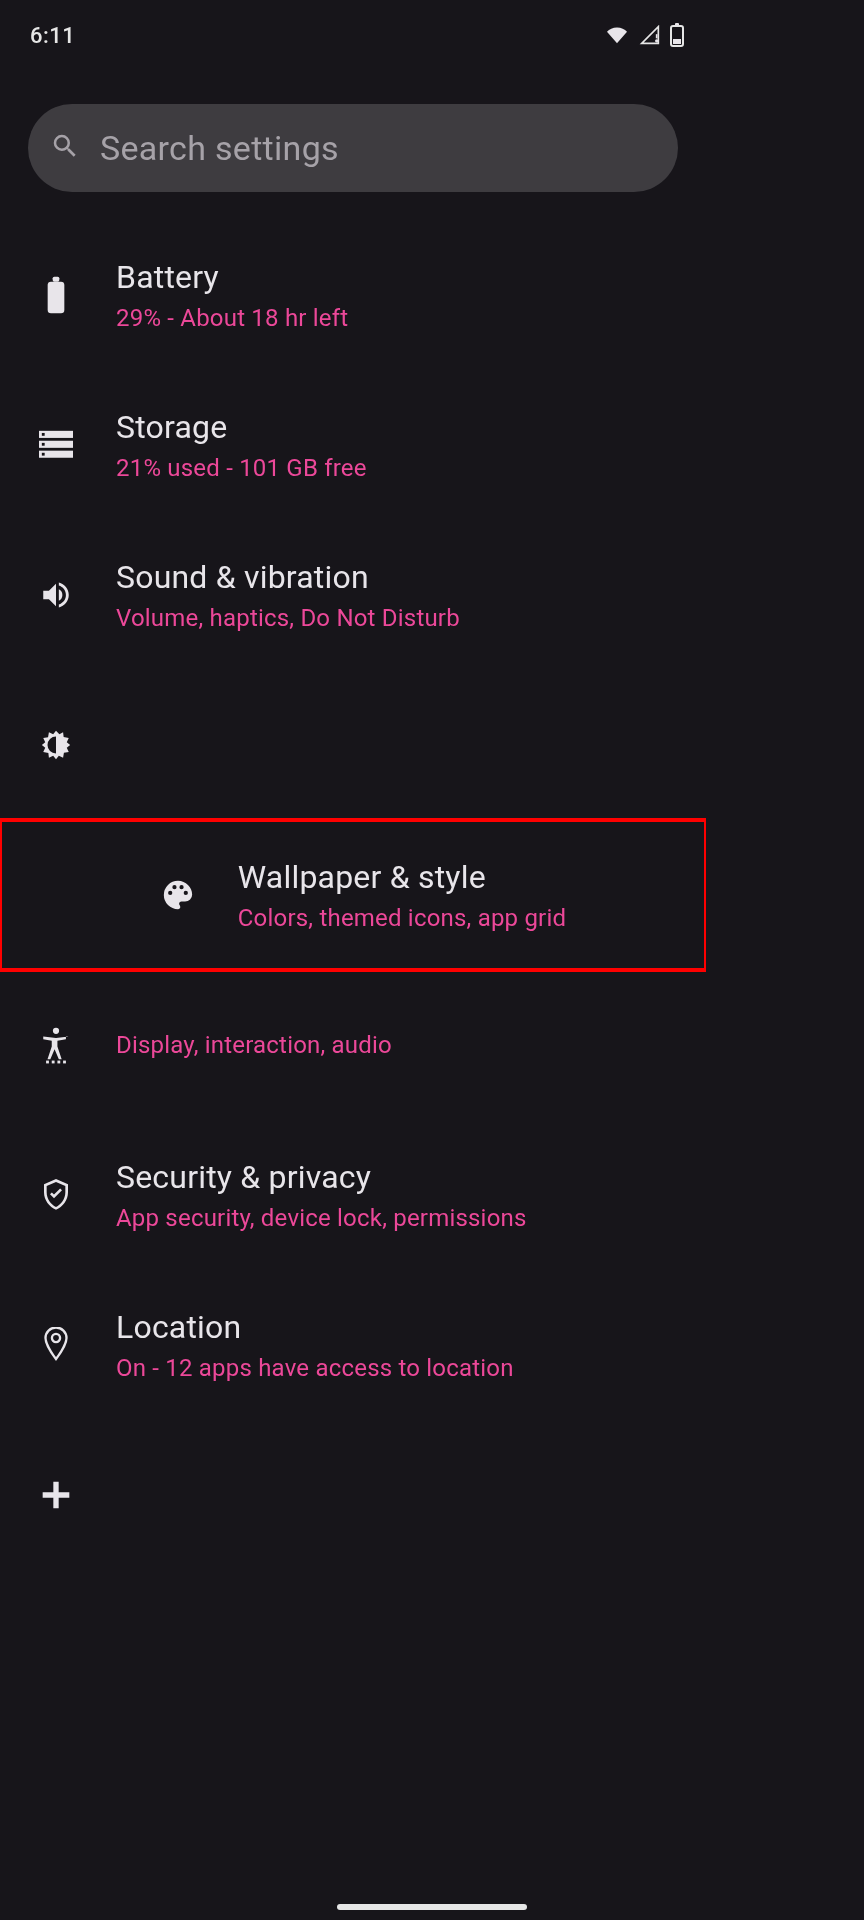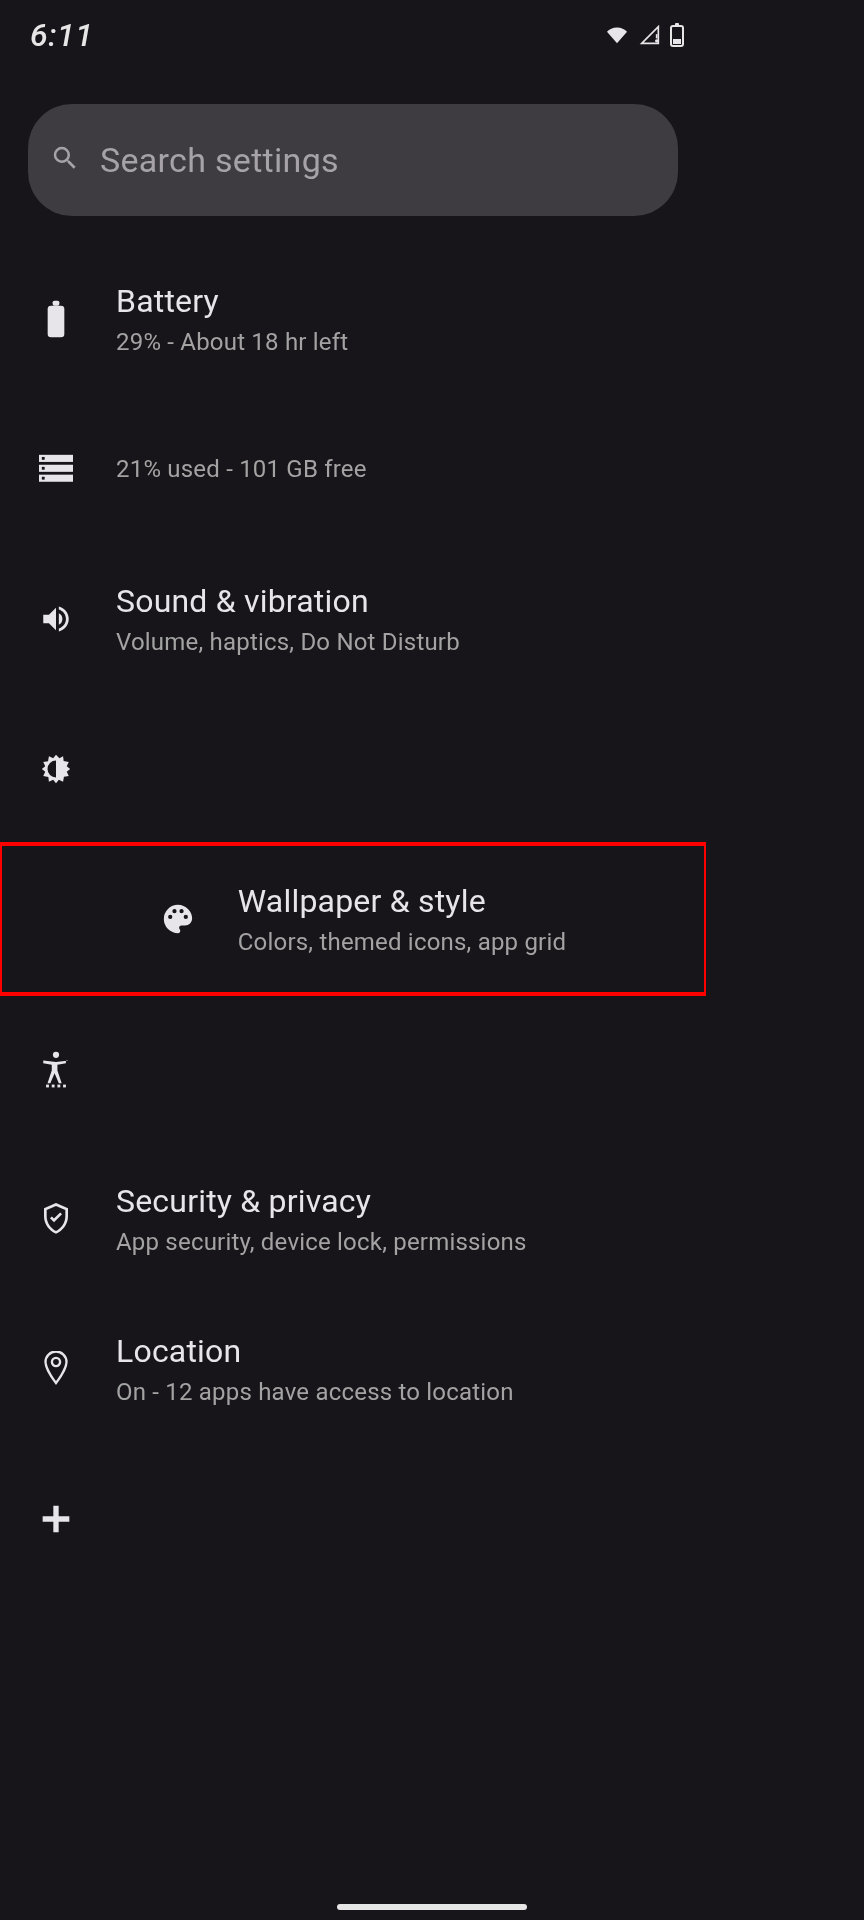--- a/index.html
+++ b/index.html
@@ -1,24 +1,24 @@
 <!DOCTYPE html>
 <html><head>
   <meta charset="utf-8">
   <style>
     * { box-sizing: border-box; margin: 0; padding: 0; }
     html, body { width: 706px; height: 1568px; background: #17151a; font-family: Roboto, "Helvetica Neue", Arial, sans-serif; -webkit-font-smoothing: antialiased; }
     .statusbar { display:flex; align-items:center; justify-content:space-between; height:70px; padding:0 22px 0 30px; color:#e6e6e6; }
-    .statusbar .time { font-size:32px; font-weight:500; letter-spacing:0.5px;font-style:italic; }
+    .statusbar .time { font-size:22px; font-weight:500; letter-spacing:0.5px; }
     .statusbar .right-icons { display:flex; align-items:center; gap:8px; }
     .statusbar .right-icons svg { display:block; }
 
     .search {
       margin: 34px 28px 0 28px;
-      height: 112px;
+      height: 88px;
       background: #3e3c40;
       border-radius: 44px;
       display:flex;
       align-items:center;
       padding: 0 18px 0 22px;
       gap: 20px;
     }
     .search .ph { color:#a6a2a8; font-size:34px; letter-spacing:0.3px; }
 
     .list { padding-top: 28px; }
@@ -28,21 +28,21 @@
       padding: 28px 18px 28px 24px;
       gap: 28px;
       min-height: 150px;
     }
     .row .iconwrap {
       width: 64px; min-width:64px;
       display:flex; align-items:center; justify-content:center;
     }
     .row .textwrap { display:flex; flex-direction:column; gap:8px; }
     .row .title { color:#e8e5ea; font-size:32px; font-weight:400; letter-spacing:0.2px; }
-    .row .subtitle { color:#a3a3a3; font-size:24px; font-weight:400; letter-spacing:0.2px; }
+    .row .subtitle { color:#ec4899; font-size:24px; font-weight:400; letter-spacing:0.2px; }
 
     .highlight { outline: 4px solid #ff0000; outline-offset:-2px;justify-content:center; }
 
     .navhandle { position:absolute; bottom:10px; left:50%; transform:translateX(-50%); width:190px; height:6px; background:#e6e6e6; border-radius:3px; }
 
     svg { fill:#e8e5ea; }
     .search svg { fill:#a6a2a8; }
   </style>
 </head>
 <body>
@@ -99,20 +99,21 @@
         <svg width="34" height="30" viewBox="0 0 24 20">
           <rect x="0" y="0" width="24" height="5"></rect>
           <rect x="0" y="7" width="24" height="5"></rect>
           <rect x="0" y="14" width="24" height="5"></rect>
           <rect x="2" y="1.5" width="2" height="2" fill="#17151a"></rect>
           <rect x="2" y="8.5" width="2" height="2" fill="#17151a"></rect>
           <rect x="2" y="15.5" width="2" height="2" fill="#17151a"></rect>
         </svg>
       </div>
       <div class="textwrap">
+        <div class="title">Storage</div>
         <div class="subtitle">21% used - 101 GB free</div>
       </div>
     </div>
     <div class="row">
       <div class="iconwrap">
         <svg width="34" height="34" viewBox="0 0 24 24">
           <path d="M3 9v6h4l5 5V4L7 9H3zm13.5 3a4.5 4.5 0 0 0-2.5-4v8a4.5 4.5 0 0 0 2.5-4zM14 3.2v2.1c2.9.9 5 3.5 5 6.7s-2.1 5.8-5 6.7v2.1c4-.9 7-4.5 7-8.8s-3-7.9-7-8.8z"></path>
         </svg>
       </div>
       <div class="textwrap">
@@ -143,20 +144,21 @@
         <svg width="34" height="38" viewBox="0 0 24 26">
           <circle cx="12" cy="3" r="2.2"></circle>
           <path d="M21 7l-9 1-9-1v2l6 1v4l-3 9h2l3-7 3 7h2l-3-9v-4l6-1V7z"></path>
           <rect x="5" y="24" width="2" height="2"></rect>
           <rect x="9" y="24" width="2" height="2"></rect>
           <rect x="13" y="24" width="2" height="2"></rect>
           <rect x="17" y="24" width="2" height="2"></rect>
         </svg>
       </div>
       <div class="textwrap">
+        <div class="subtitle">Display, interaction, audio</div>
       </div>
     </div>
     <div class="row">
       <div class="iconwrap">
         <svg width="32" height="36" viewBox="0 0 24 26">
           <path d="M12 1l9 4v6c0 6-4 11-9 13-5-2-9-7-9-13V5l9-4zm0 2.2L5 6.2v4.8c0 5 3.2 9.3 7 11 3.8-1.7 7-6 7-11V6.2l-7-3zM10.5 15.5l-3-3 1.4-1.4 1.6 1.6 4.6-4.6 1.4 1.4-6 6z"></path>
         </svg>
       </div>
       <div class="textwrap">
         <div class="title">Security &amp; privacy</div>

